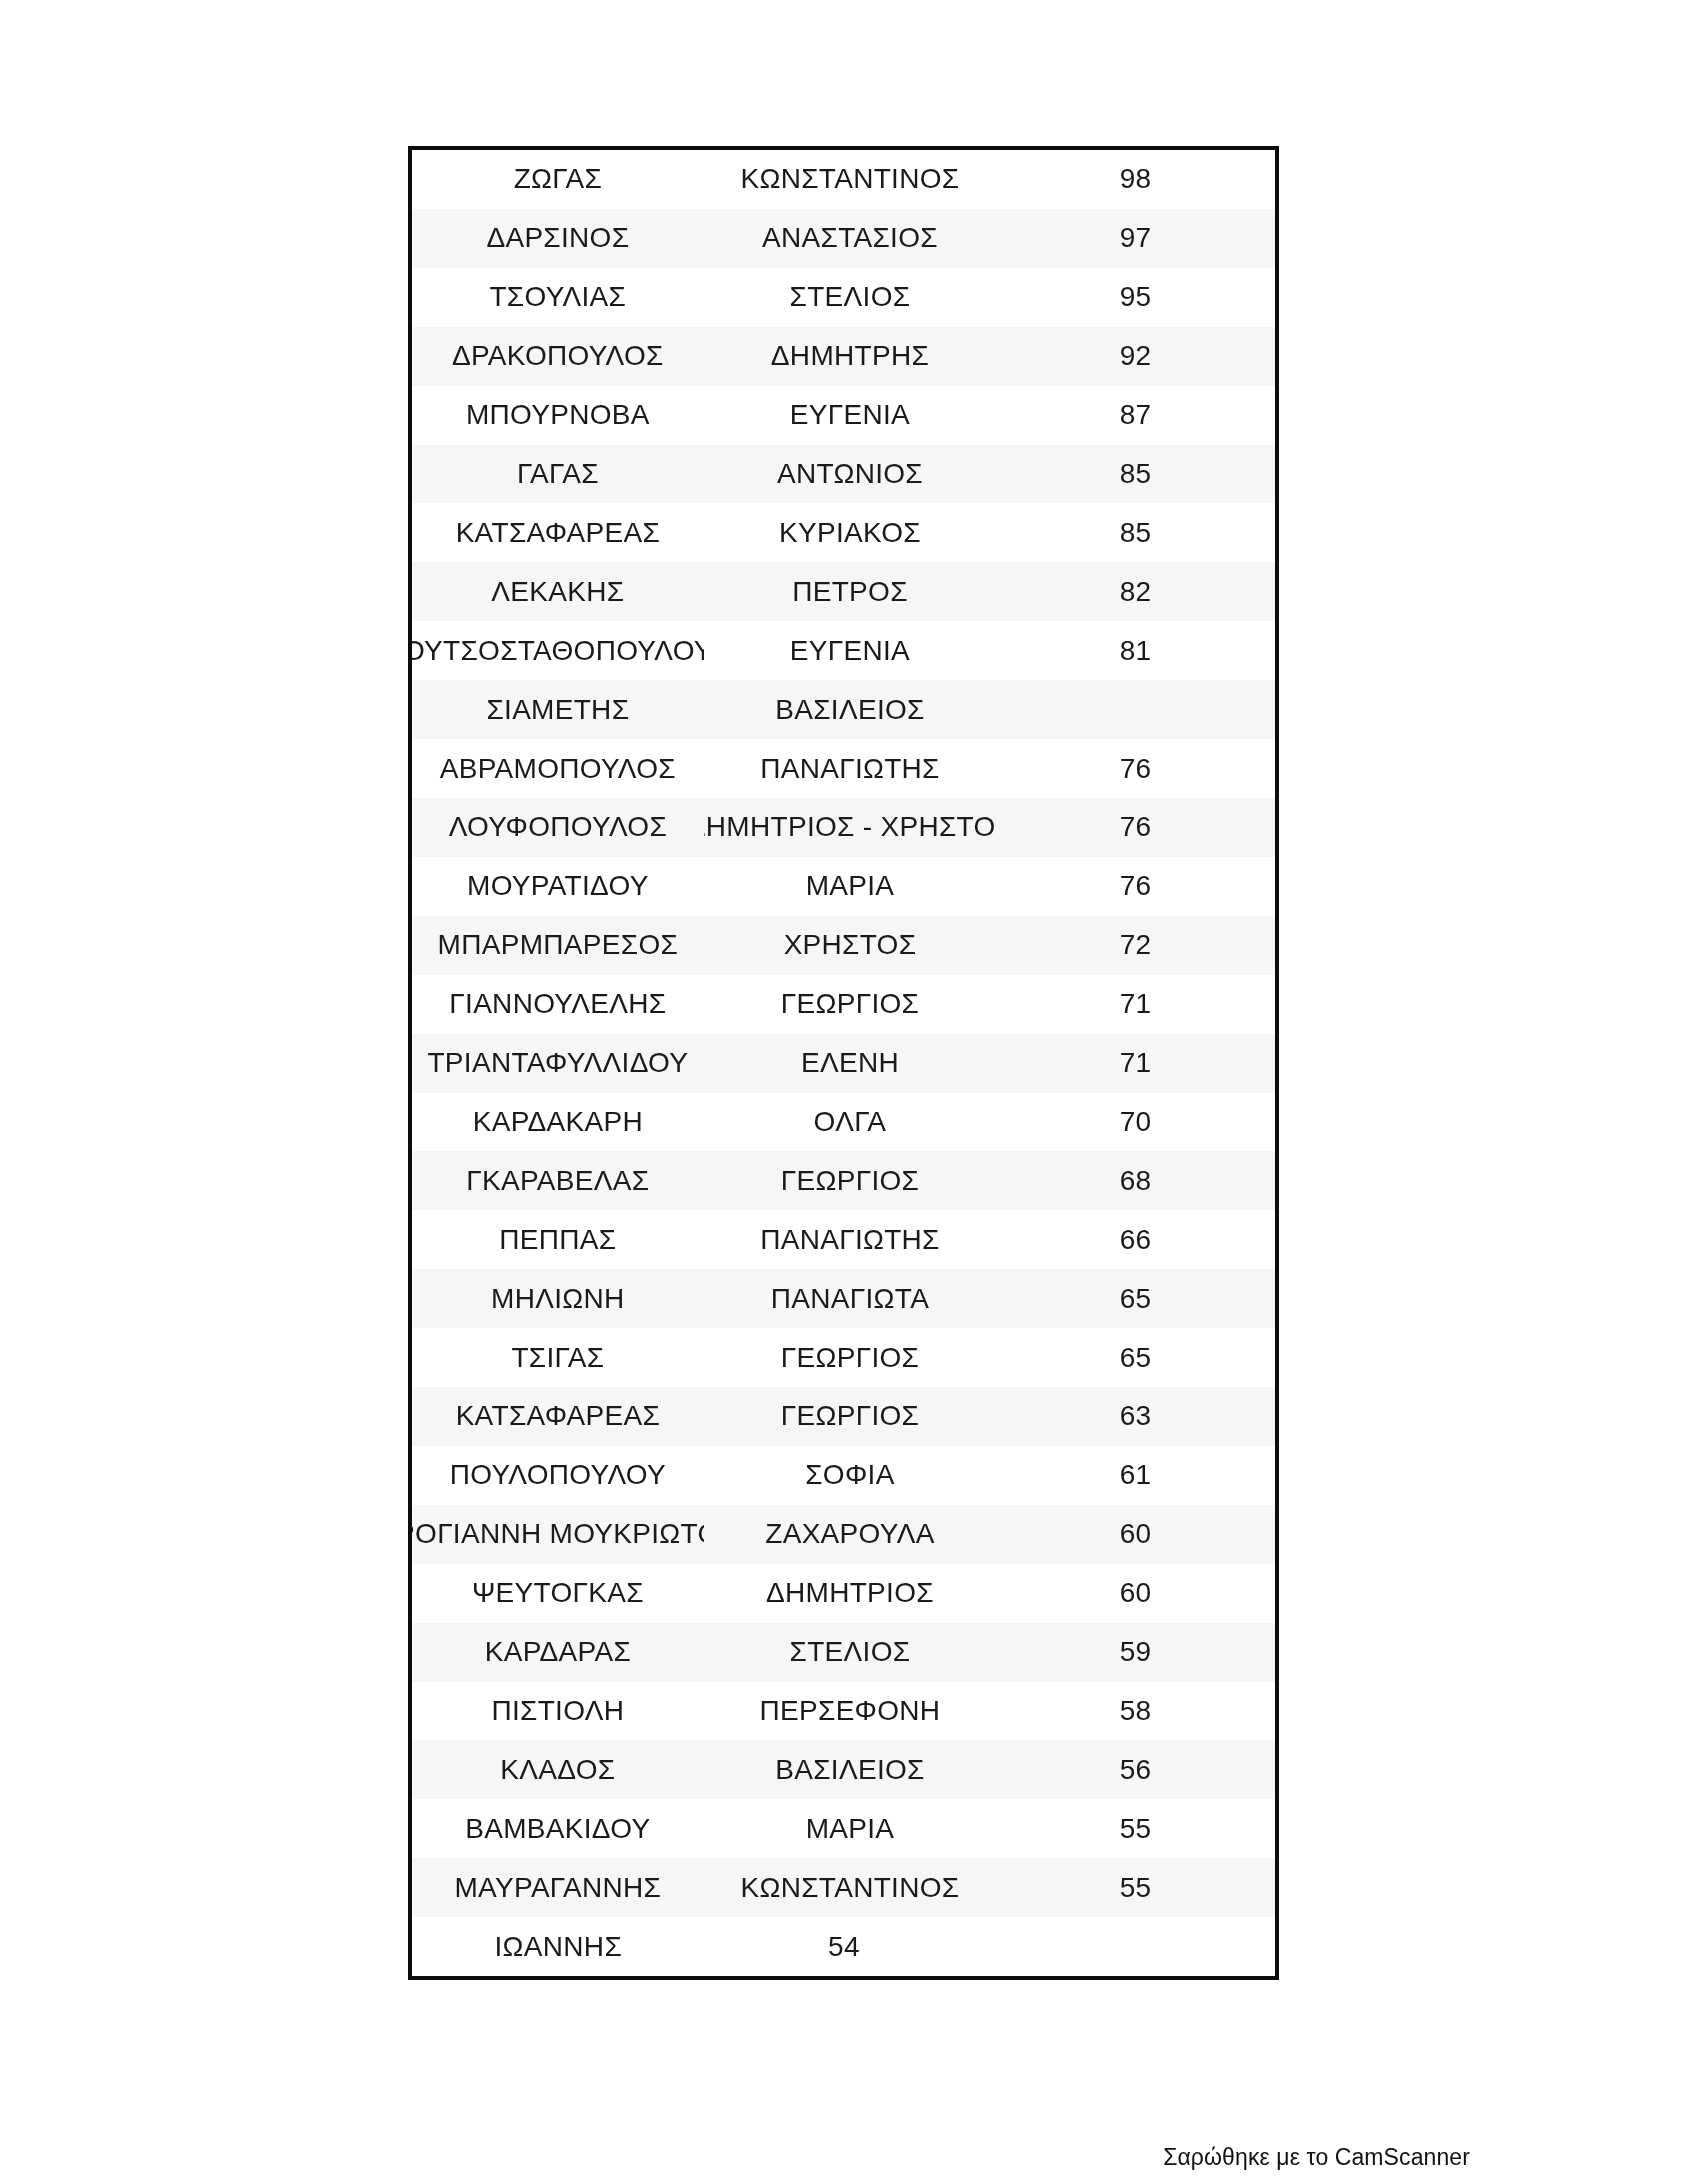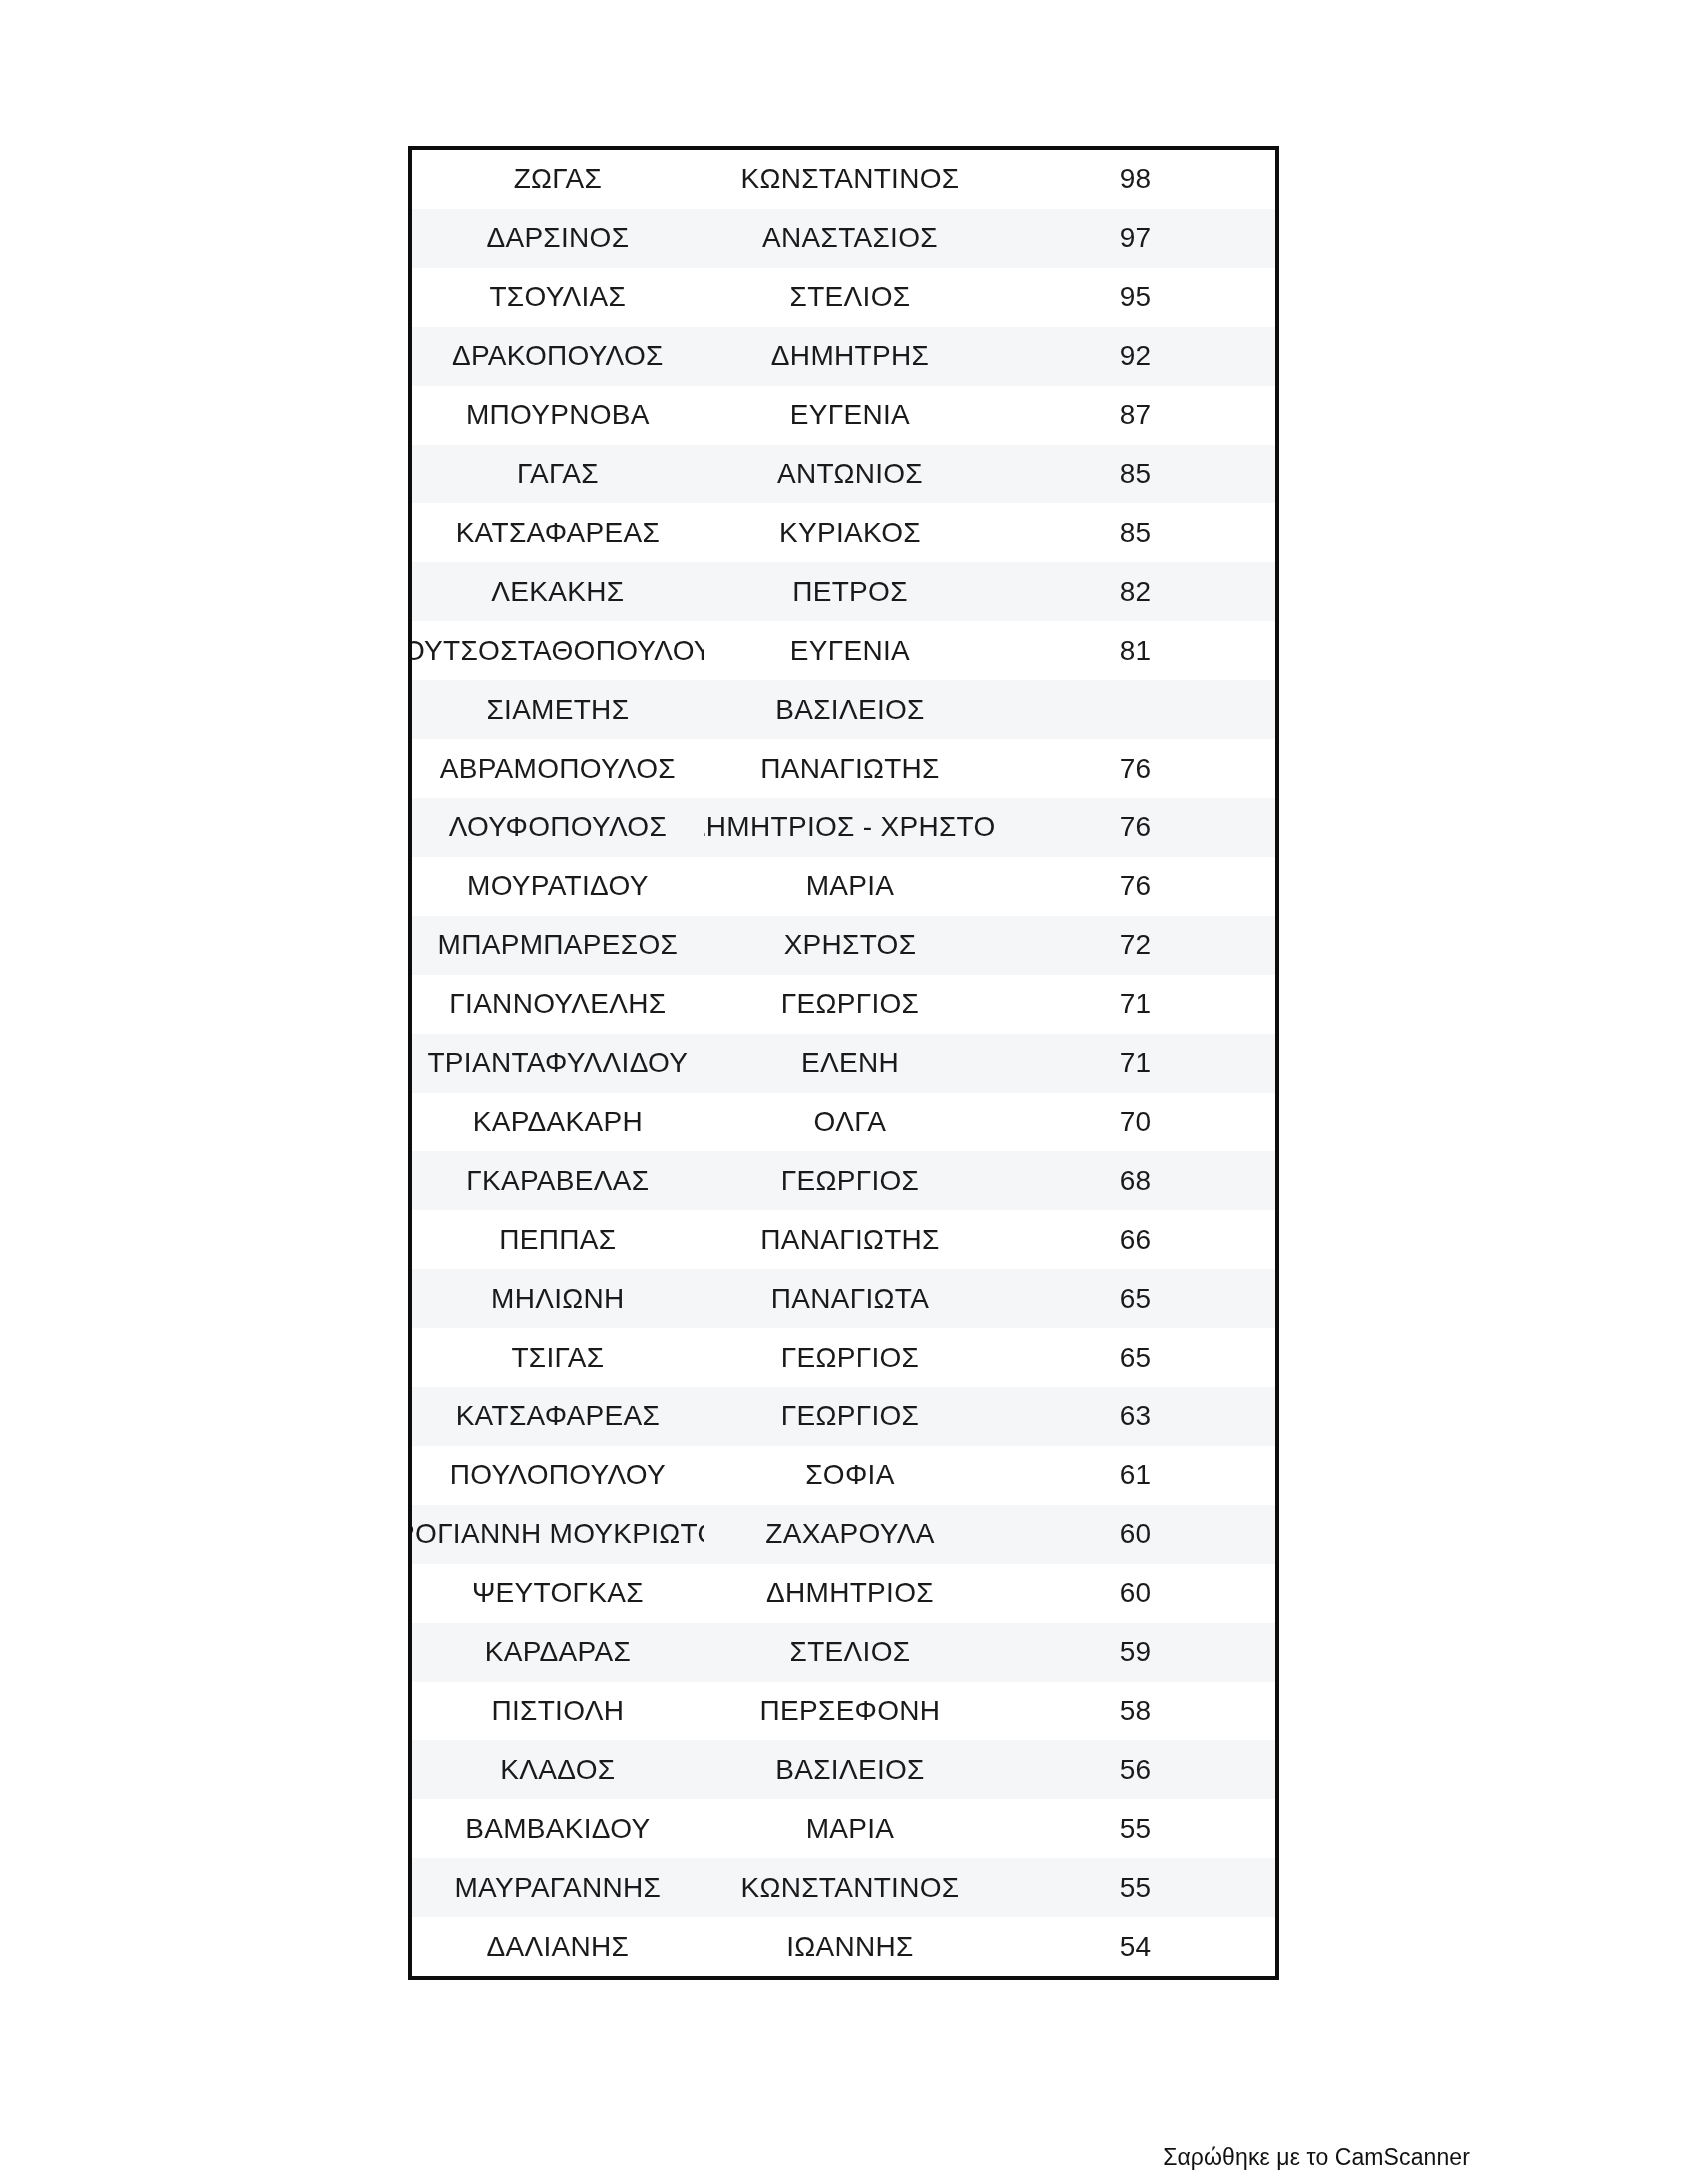--- a/index.html
+++ b/index.html
@@ -382,23 +382,20 @@
           <span class="cell-text">ΜΑΥΡΑΓΑΝΝΗΣ</span>
         </div>
         <div class="tcell col-firstname">
           <span class="cell-text">ΚΩΝΣΤΑΝΤΙΝΟΣ</span>
         </div>
         <div class="tcell col-score">
           <span class="cell-text">55</span>
         </div>
       </div>
       <div class="trow">
-        <div class="tcell col-surname">
-          <span class="cell-text">ΔΑΛΙΑΝΗΣ</span>
-        </div>
         <div class="tcell col-firstname">
           <span class="cell-text">ΙΩΑΝΝΗΣ</span>
         </div>
         <div class="tcell col-score">
           <span class="cell-text">54</span>
         </div>
       </div>
     </div>
 
   <div class="watermark">Σαρώθηκε με το CamScanner</div>

